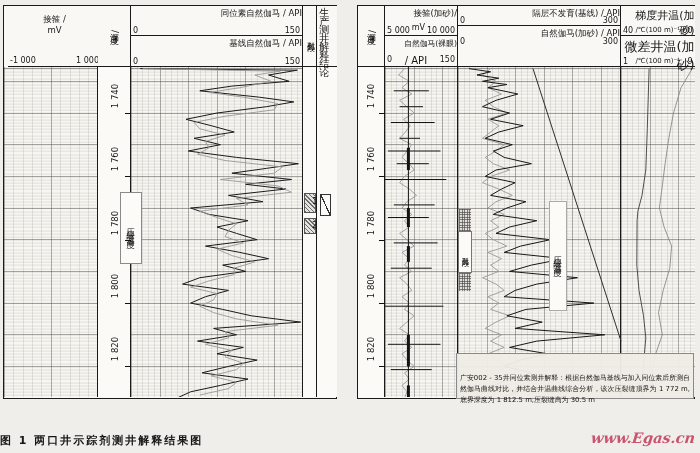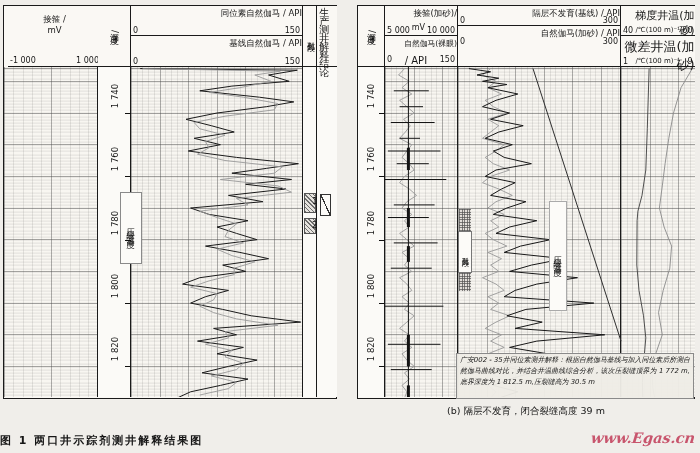--- a/index.html
+++ b/index.html
@@ -36,21 +36,21 @@
   .overlay{position:absolute;z-index:3;box-sizing:border-box;}
   .fracbox{background:#fcfbf8;border:1px solid #8a8a8a;display:flex;}
   .fracbox .vtext{font-size:8.5px;letter-spacing:3px;}
   .hatch{background:repeating-linear-gradient(45deg, rgba(85,85,85,.85) 0 1px, #e6e3de 1px 3px);border:1px solid #555;}
   .dots{background-color:#e2dfda;background-image:
     repeating-linear-gradient(to right, rgba(80,80,80,.7) 0 1px, transparent 1px 2.6px),
     repeating-linear-gradient(to bottom, rgba(80,80,80,.7) 0 1px, transparent 1px 2.6px);}
   .perfnum{font-size:9px;z-index:4;background:transparent;}
   .diagbox{background:#fcfbf8;border:1px solid #333;
     background-image:linear-gradient(to top right, transparent calc(50% - 0.6px), #333 calc(50% - 0.6px), #333 calc(50% + 0.6px), transparent calc(50% + 0.6px));}
-  .annbox{background:rgba(238,236,230,0.96);border:0.5px solid #8a8a8a;font-size:6.9px;line-height:11px;padding:1px 3px;text-align:justify;font-style:italic;}
+  .annbox{background:rgba(238,236,230,0.96);border:0.5px solid #8a8a8a;font-size:6.9px;line-height:11px;padding:19px 3px;text-align:justify;}
   .caption{position:absolute;top:405px;font-size:9.5px;text-align:center;}
   .figtitle{position:absolute;top:433px;left:0;width:700px;text-align:left;font-weight:bold;font-size:11px;letter-spacing:2px;}
   .watermark{position:absolute;top:429px;right:5px;font-size:14.5px;font-style:italic;font-weight:bold;
     color:#c8556d;font-family:"DejaVu Serif","Liberation Serif",serif;transform:skewX(-6deg);}
   .depth-label{position:absolute;width:60px;height:10px;font-size:8.5px;text-align:center;transform:rotate(-90deg);z-index:3;}
   .tickmark{position:absolute;height:1px;background:#111;z-index:3;}
 </style>
 </head>
 <body>
 
@@ -220,16 +220,15 @@
       <div class="tickmark" style="left: 21px; top: 170.36px; width: 6px;"></div>
       <div class="depth-label" style="left: -17.5px; top: 148.36px;">1 760</div>
       <div class="tickmark" style="left: 21px; top: 233.72px; width: 6px;"></div>
       <div class="depth-label" style="left: -17.5px; top: 211.72px;">1 780</div>
       <div class="tickmark" style="left: 21px; top: 297.08px; width: 6px;"></div>
       <div class="depth-label" style="left: -17.5px; top: 275.08px;">1 800</div>
       <div class="tickmark" style="left: 21px; top: 360.44px; width: 6px;"></div>
       <div class="depth-label" style="left: -17.5px; top: 338.44px;">1 820</div>
     </div>
 
-  <div class="caption" style="left:357px;width:338px;">(b) 隔层不发育，闭合裂缝高度 39 m</div>
   <div class="figtitle">图 1  两口井示踪剂测井解释结果图</div>
   <div class="watermark">www.Egas.cn</div>
 </div>
 
 </body></html>

